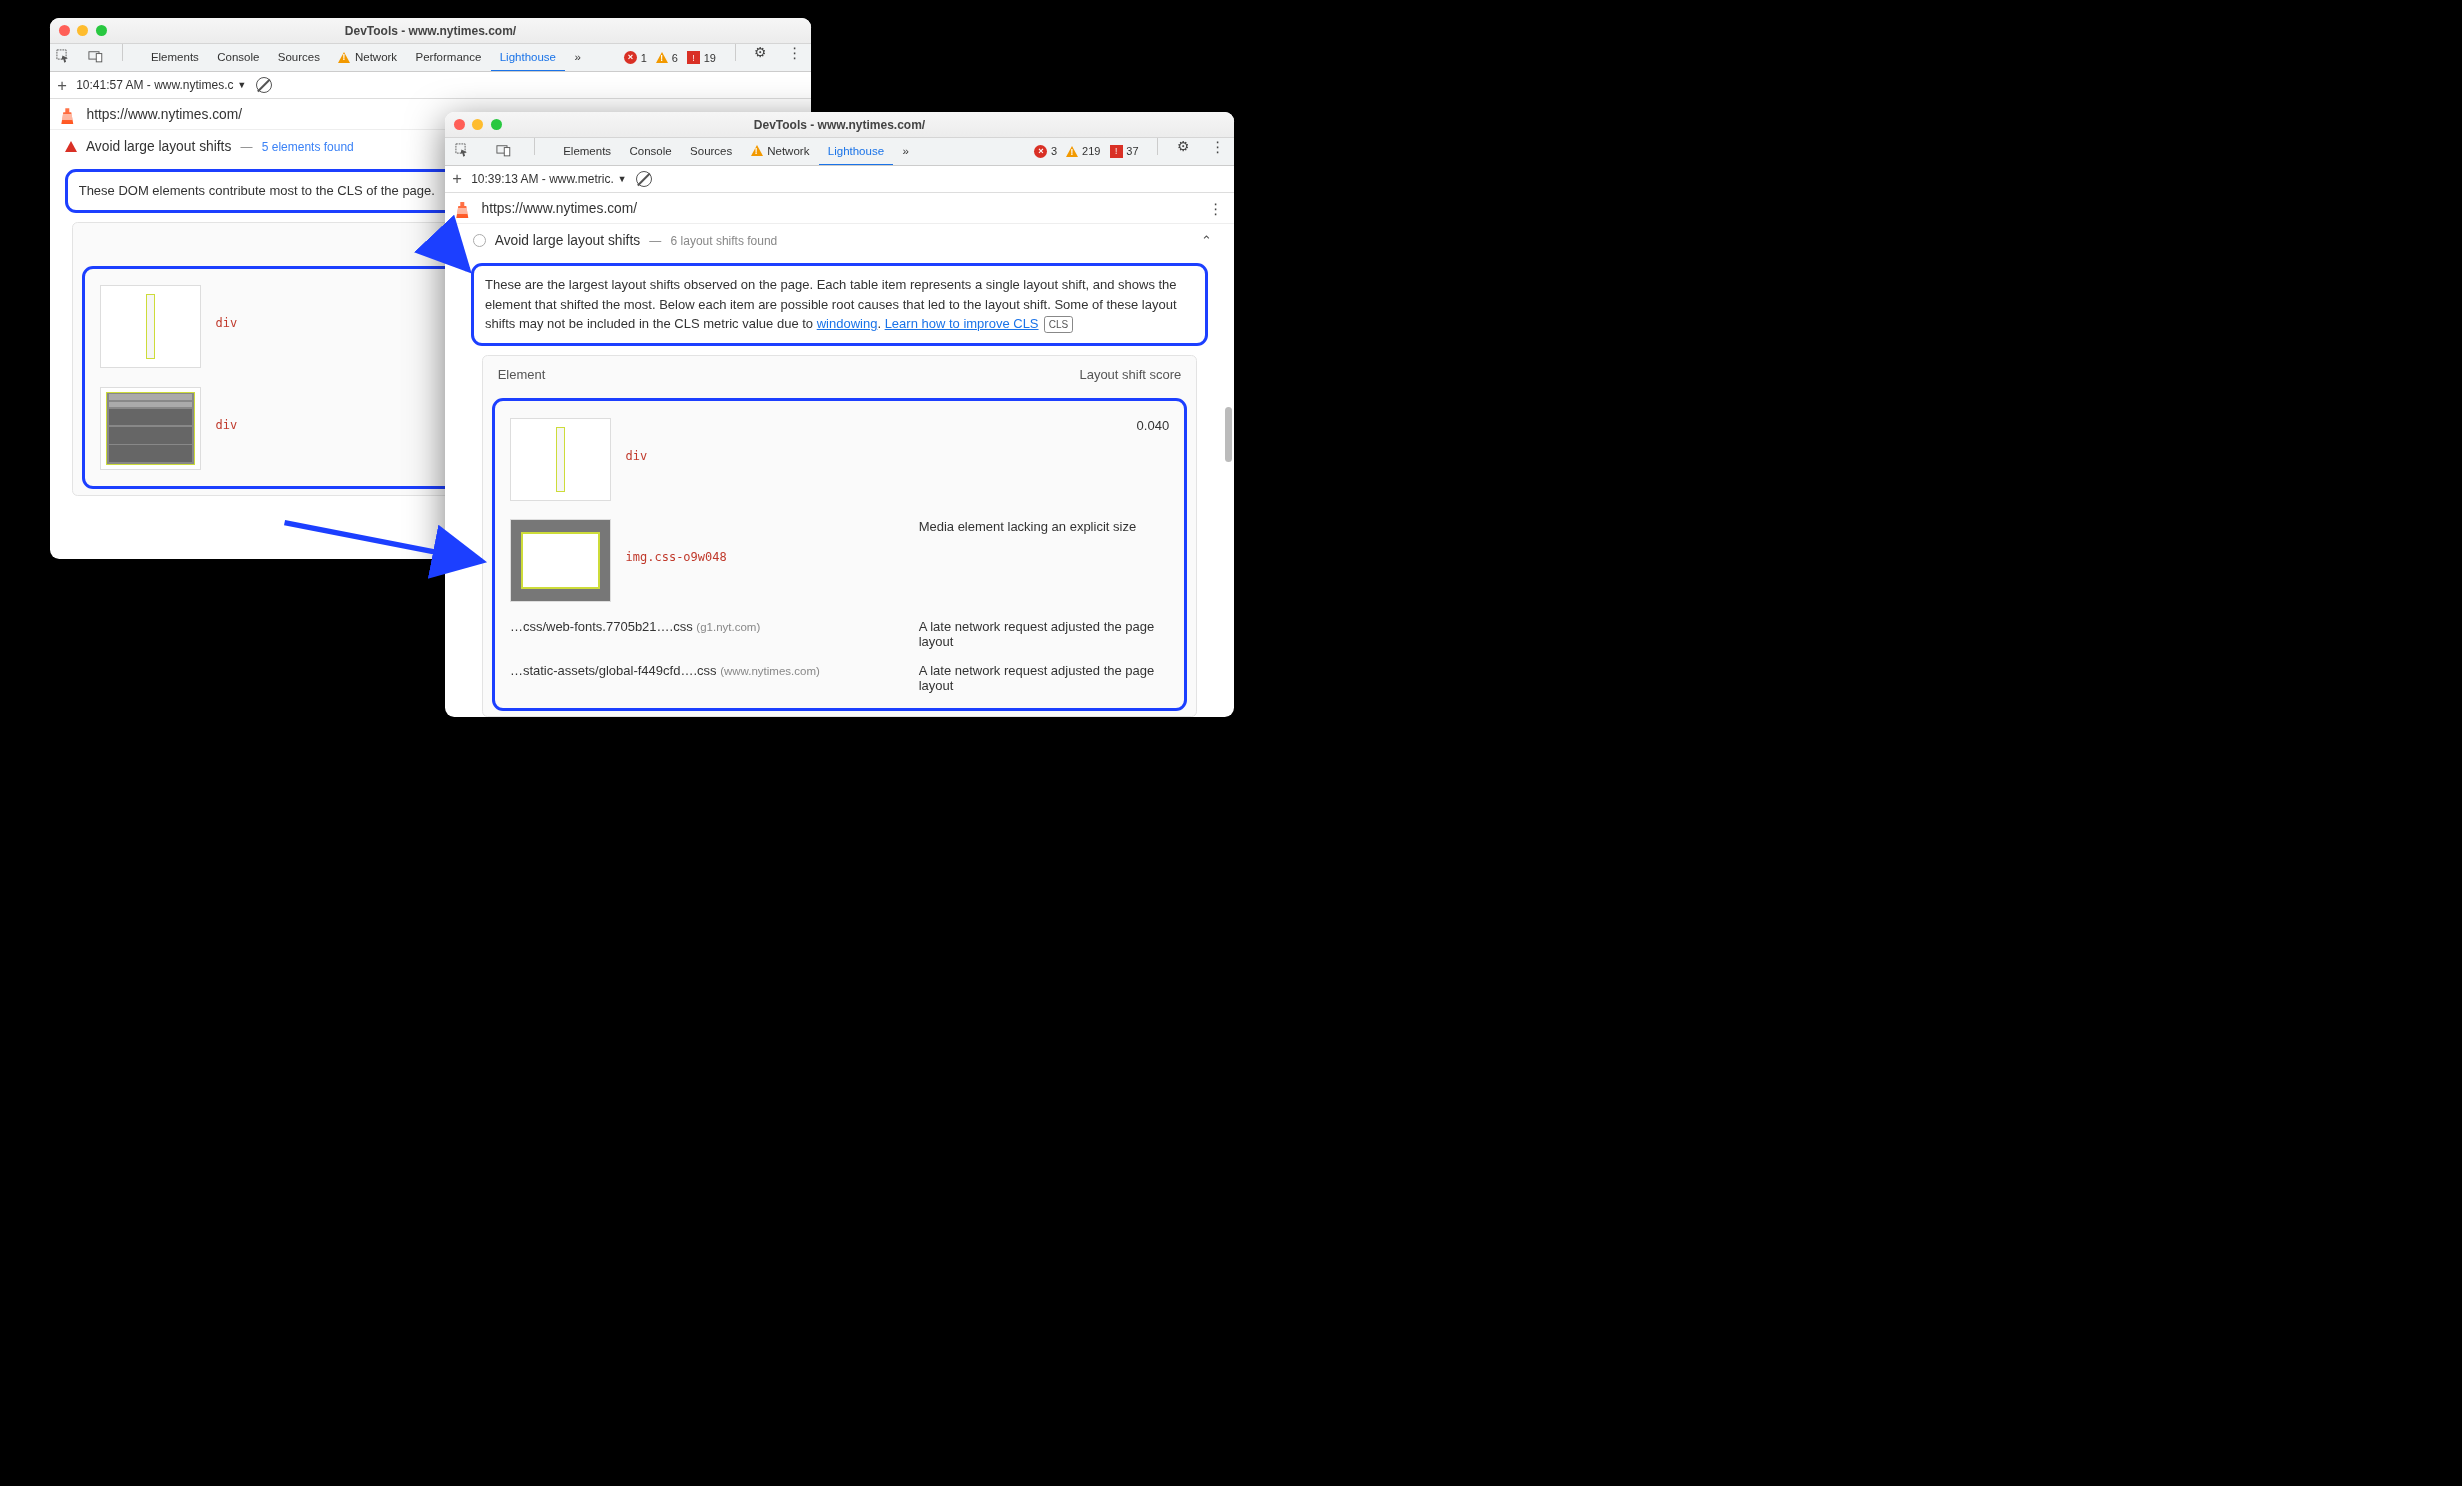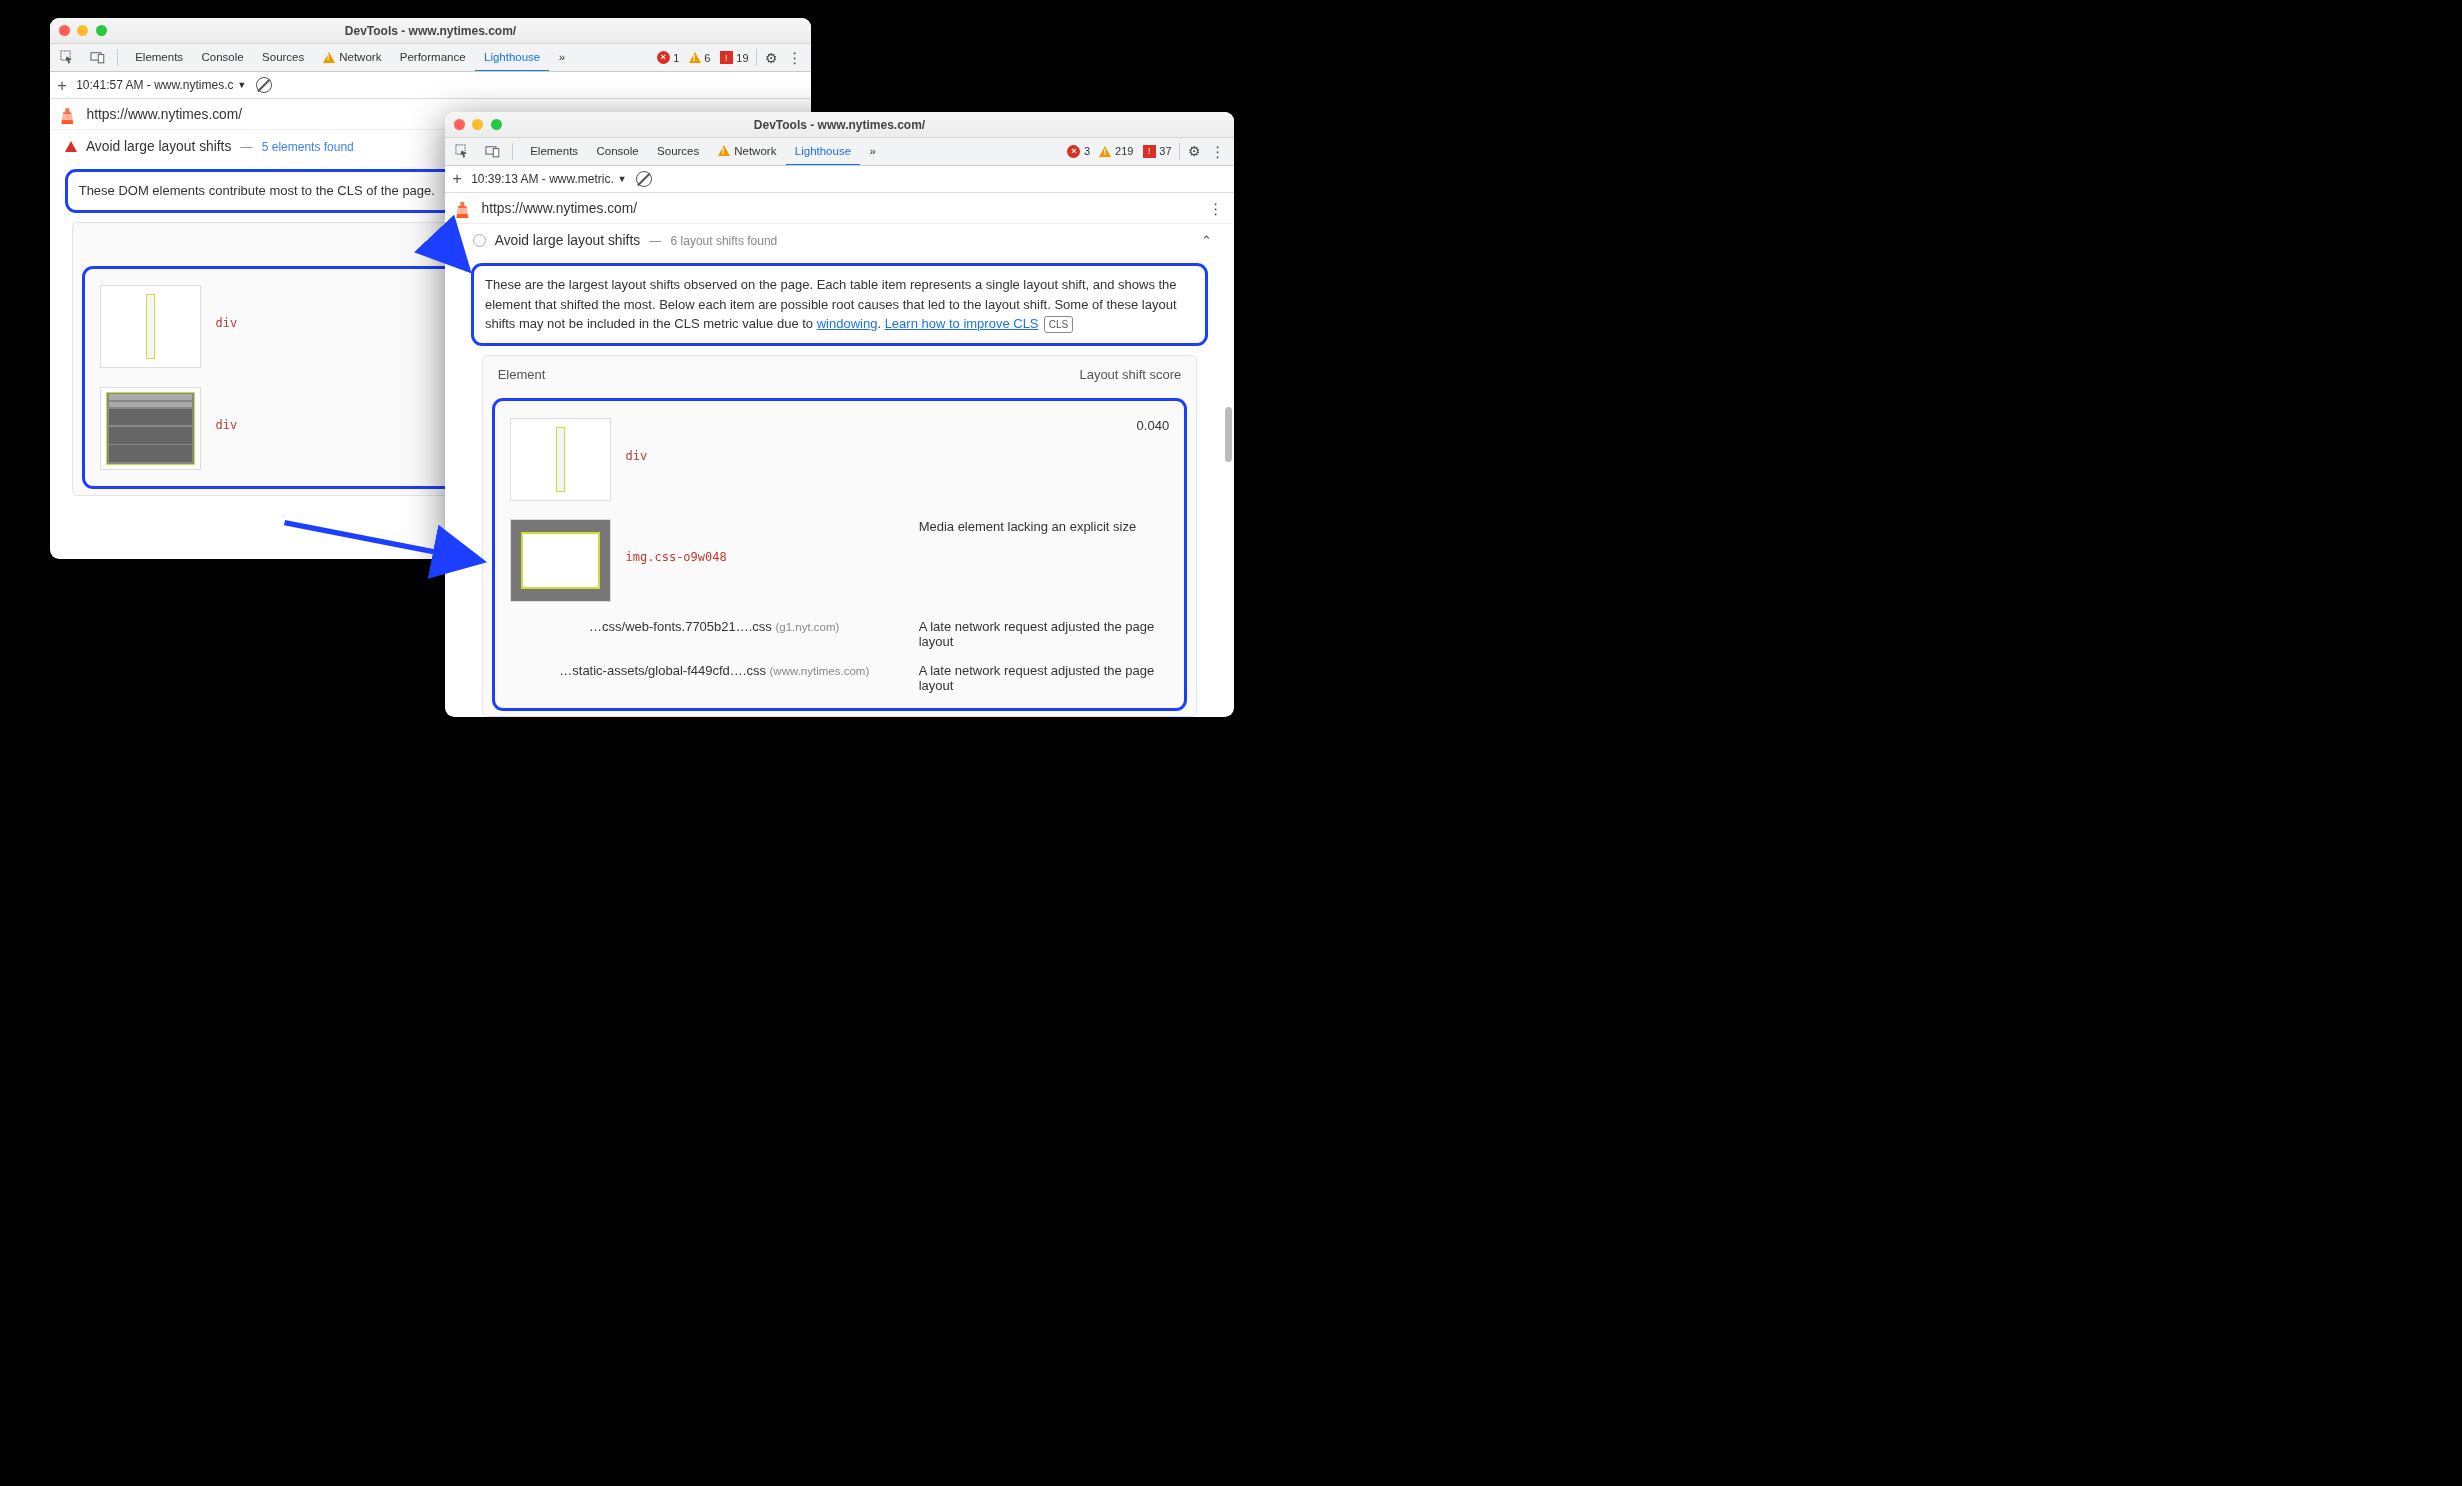--- a/index.html
+++ b/index.html
@@ -35,23 +35,22 @@
   .dot { width: 11px; height: 11px; border-radius: 50%; }
   .dot.red { background: #ff5f57; }
   .dot.yellow { background: #febc2e; }
   .dot.green { background: #28c840; }
   .wtitle { position: absolute; left: 0; right: 0; text-align: center; font-weight: 600; font-size: 12px; color: #444; pointer-events: none; }
   .tabbar {
     height: 27.5px;
     background: #f1f3f4;
     border-bottom: 0.9px solid #ccc;
     display: flex;
-    align-items: center;
     padding: 0 5.5px;
-    gap: 6px;
+    gap: 17px;
   }
   .tabbar .iconbtn { width: 24px; height: 24px; display: flex; align-items: center; justify-content: center; color: #555; cursor: pointer; border-radius: 2.8px; }
   .tabbar .sep { width: 0.9px; height: 16.5px; background: #ccc; margin: 0 1.8px; }
   .tabs { display: flex; align-items: stretch; height: 100%; }
   .tab { padding: 0 9.2px; display: flex; align-items: center; font-size: 11.5px; color: #333; cursor: pointer; border-bottom: 1.8px solid transparent; }
   .tab.active { border-bottom-color: #1a73e8; color: #1a73e8; }
   .spacer { flex: 1; }
   .counts { display: flex; align-items: center; gap: 9.2px; font-size: 11px; }
   .counts .grp { display: flex; align-items: center; gap: 3.7px; }
   .icn { display: inline-flex; align-items: center; justify-content: center; }
@@ -119,21 +118,21 @@
   .thumb { width:110px; height:92px; background:#fff; border:0.9px solid #ddd; display:flex; align-items:center; justify-content:center; }
   .thumb.sm { width:101px; height:83px; }
   .thumb-inner-bar { width:9.2px; height:80%; border:1.8px solid #cddc39; background:#f5f5f5; }
   .thumb-inner-rect { width:80%; height:70%; border:2.8px solid #cddc39; background:#fff; }
   .thumb-inner-page { width:90%; height:90%; background:#888; border:1.8px solid #cddc39; display:flex;flex-direction:column;gap:1.8px;padding:1.8px; }
   .thumb-inner-page .ln{background:#aaa;height:5.5px;}
   .thumb-inner-page .bk{background:#666;height:16.5px;}
   .code { font-family: Menlo, Consolas, monospace; color:#c0392b; font-size:12px;margin-top:31px; }
   .score { margin-left:auto; font-size:13px; }
   .subrow { display:flex; padding:7.3px 3.7px; font-size:13px; }
-  .subrow .left { flex:1; color:#333;text-align:center; }
+  .subrow .left { flex:1; color:#333; }
   .subrow .left .host { color:#888; font-size:11.5px; }
   .subrow .right { width:38%; color:#333; }
   .chevup { font-size:13px; color:#555; margin-left:auto; padding-right:7.3px; }
   svg.arrsvg { position:absolute; overflow:visible; }
   .scrollthumb { position:absolute; right:1.8px; width:7.3px; background:#bbb; border-radius:3.7px; }
 </style>
 </head>
 <body>
 
 <div class="window" style="left:50px; top:18.3px; width:761px; height:541px;">

